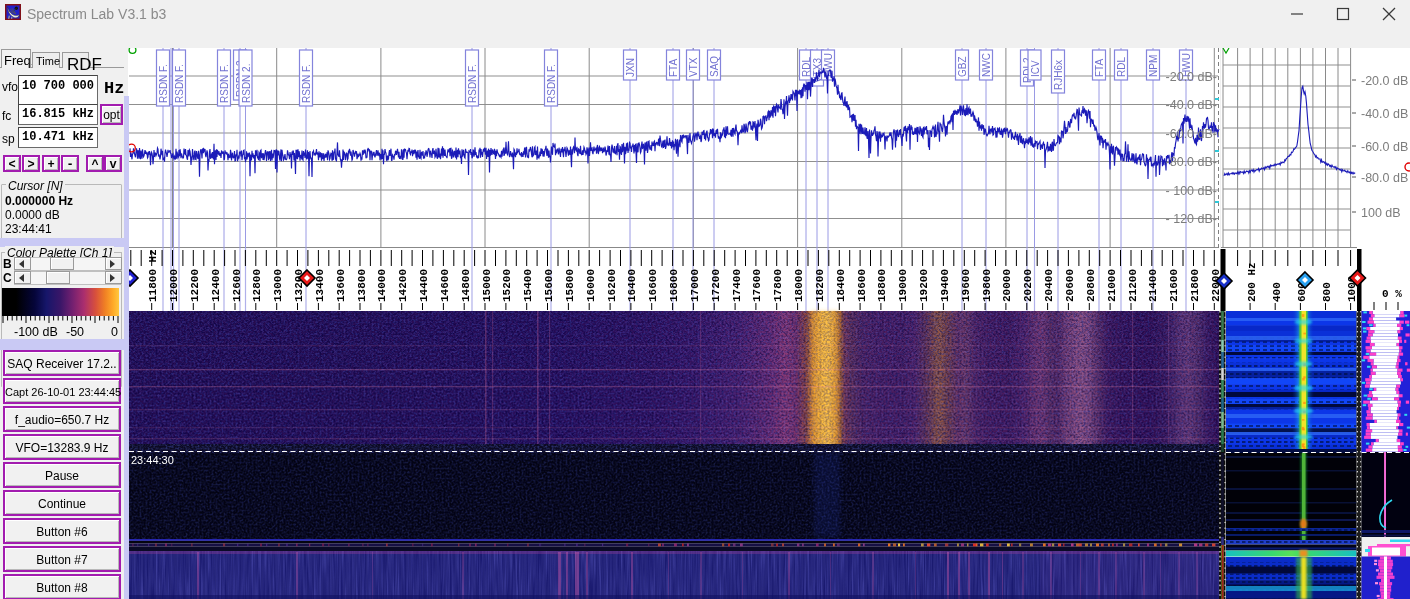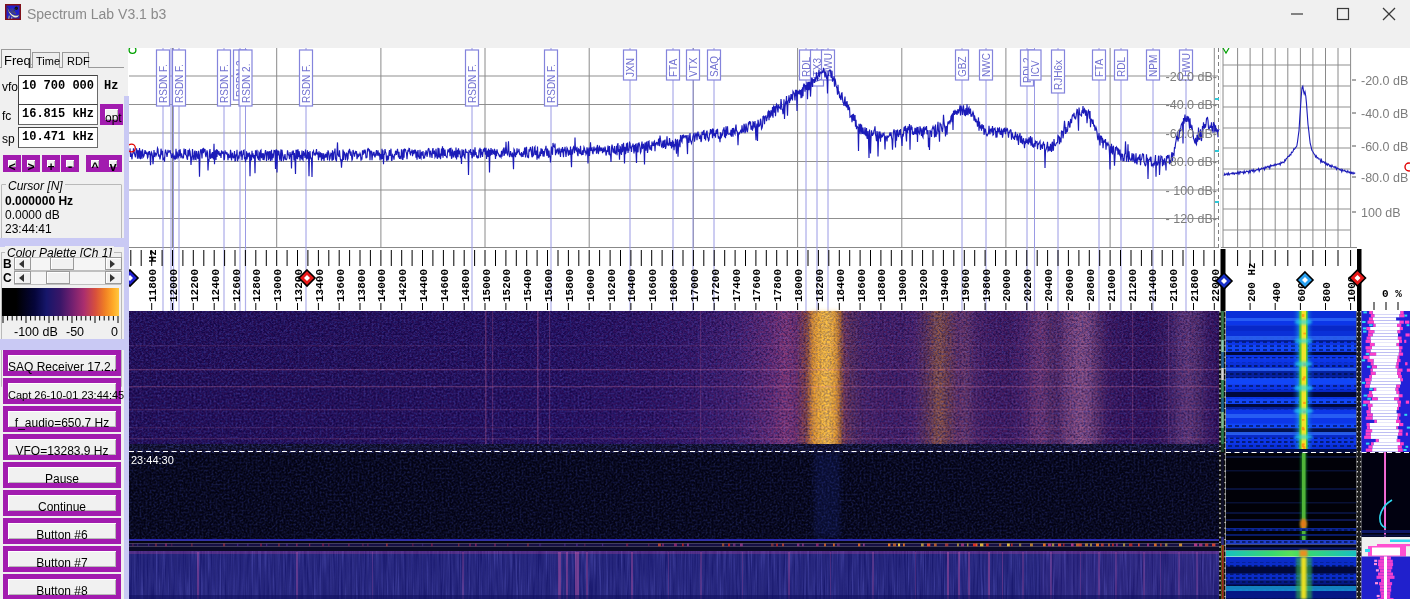--- a/index.html
+++ b/index.html
@@ -6,21 +6,21 @@
 body{font-family:"Liberation Sans",sans-serif;position:relative;}
 .abs{position:absolute;}
 #chrome{position:absolute;left:0;top:0;width:1410px;height:48px;background:#f0f0f0;z-index:5;}
 #title{position:absolute;left:27px;top:6px;font-size:14px;color:#8a8a8a;}
 #menu{position:absolute;left:0;top:27px;width:1410px;height:21px;font-size:13px;color:#111;letter-spacing:-0.2px;white-space:nowrap;}
 .mi{position:absolute;top:1px;}
 .mi u{text-decoration-thickness:1px;text-underline-offset:2px;}
 #panel{position:absolute;left:0;top:48px;width:124px;height:551px;background:#f0f0f0;z-index:5;font-size:12px;color:#000;white-space:nowrap;}
 #lav{position:absolute;left:124px;top:48px;width:5px;height:551px;background:#c9c9f4;z-index:5;}
 .inp{position:absolute;background:#fff;border:1px solid #6a6a6a;border-top-color:#444;border-left-color:#444;font-family:"Liberation Mono",monospace;font-weight:bold;font-size:12px;padding-left:3px;color:#000;white-space:nowrap;overflow:hidden;}
-.btn{position:absolute;background:#f1f1f1;border:5px solid #a21caf;box-shadow:inset 1px 1px 0 #fff, inset -1px -1px 0 #b8b8b8;text-align:center;color:#000;}
+.btn{position:absolute;background:#f1f1f1;border:2px solid #a21caf;box-shadow:inset 1px 1px 0 #fff, inset -1px -1px 0 #b8b8b8;text-align:center;color:#000;}
 .grp{position:absolute;border:1px solid #b9b9b9;border-radius:1px;}
 .grpt{position:absolute;background:#f0f0f0;padding:0 2px;font-style:italic;}
 .sbtn{position:absolute;width:17px;height:13px;background:#f1f1f1;border:1px solid #9a9a9a;box-shadow:inset 1px 1px 0 #fff;}
 .arr{position:absolute;width:0;height:0;}
 </style></head><body>
 
 <svg class="abs" style="left:0;top:0;z-index:1" width="1410" height="599" viewBox="0 0 1410 599">
 <defs>
 <filter id="fd" x="0" y="0" width="100%" height="100%">
         <feTurbulence type="fractalNoise" baseFrequency="0.5" numOctaves="2" seed="11" stitchTiles="stitch"></feTurbulence>
@@ -1050,24 +1050,24 @@
 <rect x="57.5" y="8.5" width="11" height="11" fill="none" stroke="#3a3a3a" stroke-width="1.2"></rect>
 <line x1="103" y1="8" x2="115" y2="20" stroke="#3a3a3a" stroke-width="1.2"></line>
 <line x1="115" y1="8" x2="103" y2="20" stroke="#3a3a3a" stroke-width="1.2"></line>
 </svg>
   </div>
 <div id="panel">
 <div id="lav"></div>
 <div class="abs" style="left:0;top:2px;width:124px;height:18px;border-bottom:1px solid #9a9a9a;"></div>
 <div class="abs" style="left:1px;top:1px;width:30px;height:19px;background:#f2f2f2;border:1px solid #9a9a9a;border-bottom:none;font-size:13px;padding:3px 0 0 2px;">Freq1</div>
 <div class="abs" style="left:32px;top:4px;width:28px;height:16px;background:#ededed;border:1px solid #9a9a9a;border-bottom:none;font-size:11px;padding:2px 8px 0 3px;">Time</div>
-<div class="abs" style="left:62px;top:4px;width:27px;height:16px;background:#ededed;border:1px solid #9a9a9a;border-bottom:none;font-size:11px;padding:2px 0 0 4px;">RDF</div>
+<div class="abs" style="left:62px;top:4px;width:27px;height:16px;background:#ededed;border:1px solid #9a9a9a;border-bottom:none;font-size:17px;padding:2px 0 0 4px;">RDF</div>
 <div class="abs" style="left:2px;top:32px;">vfo</div>
 <div class="inp" style="left:18px;top:27px;width:80px;height:32px;padding-top:3px;">10 700 000</div>
-<div class="abs" style="left:104px;top:31px;font-family:'Liberation Mono',monospace;font-weight:bold;font-size:12px;">Hz</div>
+<div class="abs" style="left:104px;top:31px;font-family:'Liberation Mono',monospace;font-weight:bold;font-size:17px;">Hz</div>
 <div class="abs" style="left:2px;top:61px;">fc</div>
 <div class="inp" style="left:18px;top:56px;width:80px;height:21px;padding-top:2px;">16.815 kHz</div>
 <div class="btn" style="left:100px;top:56px;width:23px;height:21px;font-size:12px;padding-top:2px;">opt</div>
 <div class="abs" style="left:2px;top:84px;">sp</div>
 <div class="inp" style="left:18px;top:79px;width:80px;height:21px;padding-top:2px;">10.471 kHz</div>
 <div class="btn" style="left:3px;top:107px;width:18px;height:17px;font-size:12px;font-family:'Liberation Mono',monospace;font-weight:bold;padding-top:1px;">&lt;</div>
 <div class="btn" style="left:22px;top:107px;width:18px;height:17px;font-size:12px;font-family:'Liberation Mono',monospace;font-weight:bold;padding-top:1px;">&gt;</div>
 <div class="btn" style="left:42px;top:107px;width:18px;height:17px;font-size:12px;font-family:'Liberation Mono',monospace;font-weight:bold;padding-top:1px;">+</div>
 <div class="btn" style="left:61px;top:107px;width:18px;height:17px;font-size:12px;font-family:'Liberation Mono',monospace;font-weight:bold;padding-top:1px;">-</div>
 <div class="btn" style="left:86px;top:107px;width:18px;height:17px;font-size:12px;font-family:'Liberation Mono',monospace;font-weight:bold;padding-top:1px;">^</div>

